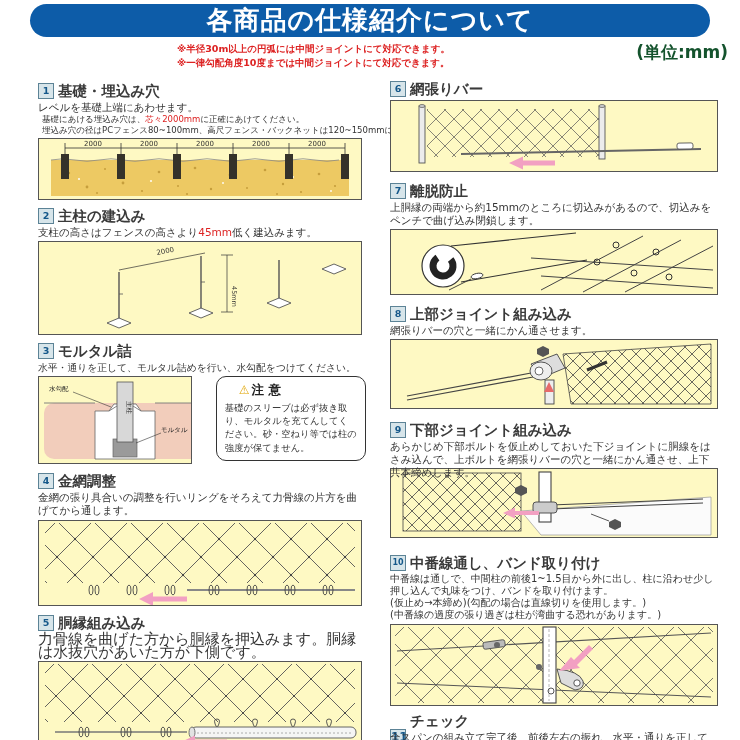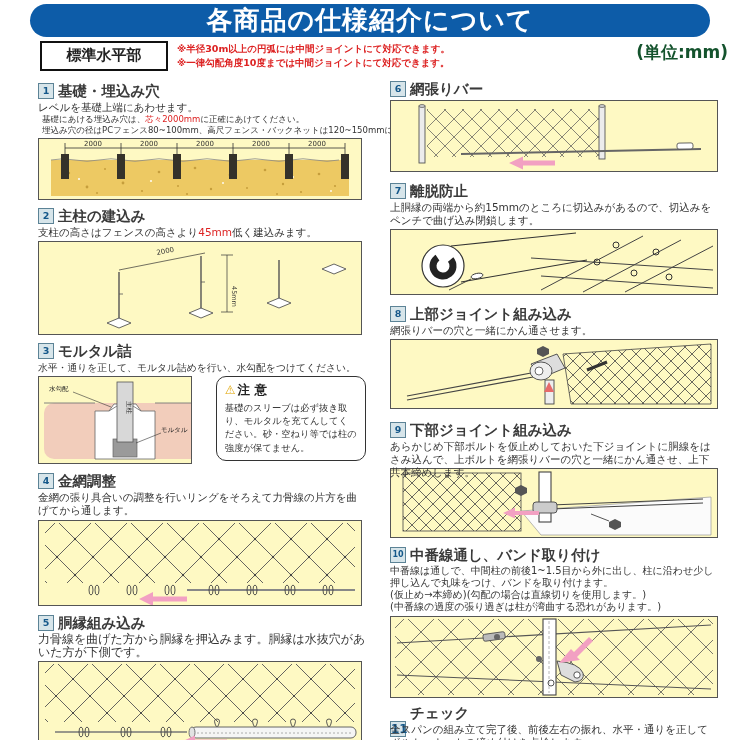--- a/index.html
+++ b/index.html
@@ -24,33 +24,32 @@
   .desc{font-size:10.5px;line-height:13px;color:#333;}
   .desc .red{color:#dd2222;}
   .small-note{font-size:8.5px;line-height:11px;color:#333;padding-left:4px;white-space:nowrap;}
   .small-note .red{color:#dd2222;}
   .illus{border:1px solid #555;background:#fef9c3;overflow:hidden;}
   svg text{font-family:"DejaVu Sans",sans-serif;}
 
   
   .s3row{display:flex;gap:24px;align-items:flex-start;}
   .caution{width:148px;border:1.4px solid #333;border-radius:10px;padding:5px 8px 6px 8px;background:#fff;}
-  .caution .ct{font-size:12.5px;font-weight:bold;color:#222;}
+  .caution .ct{font-size:12.5px;font-weight:bold;color:#222;margin-left:14px;}
   .caution .ci{color:#e0a400;font-size:12px;margin-right:2px;}
   .caution .cb{font-size:9.3px;line-height:13.2px;margin-top:2px;}
 </style>
 </head>
 <body>
 
 <div id="page">
 
   <div class="banner">
     <div class="t">各商品の仕様紹介について</div>
   </div>
-  <div class="hv-box">標準水平部</div>
   <div class="notes">
     <div>※半径30m以上の円弧には中間ジョイントにて対応できます。</div>
     <div>※一律勾配角度10度までは中間ジョイントにて対応できます。</div>
   </div>
   <div class="unit">(単位:mm)</div>
 
   <div class="col" id="col-left">
 
     <div>
       <div class="sec-head">
@@ -222,21 +221,21 @@
           <polygon points="100,78 114,71 114,75.5 148,75.5 148,80.5 114,80.5 114,85" fill="#f2a0c2"></polygon>
         </svg>
       </div>
     </div>
 
     <div style="margin-top:8px;">
       <div class="sec-head">
         <span class="badge">5</span>
         <span class="sec-title">胴縁組み込み</span>
       </div>
-      <div class="desc" style="font-size:12px;">力骨線を曲げた方から胴縁を押込みます。胴縁は水抜穴があいた方が下側です。</div>
+      <div class="desc" style="font-size:15px;">力骨線を曲げた方から胴縁を押込みます。胴縁は水抜穴があいた方が下側です。</div>
       <div class="illus" style="width:322px;height:86px;margin-top:2px;">
         <svg width="322" height="86" viewBox="0 0 322 86">
           <defs>
             <pattern id="m5" width="34" height="34" patternUnits="userSpaceOnUse">
               <path d="M0 17 L17 0 L34 17 L17 34 Z" fill="none" stroke="#555" stroke-width="0.9"></path>
               <circle cx="17" cy="0" r="1.1" fill="#444"></circle>
                 <circle cx="0" cy="17" r="1.1" fill="#444"></circle>
                 <circle cx="34" cy="17" r="1.1" fill="#444"></circle>
                 <circle cx="17" cy="34" r="1.1" fill="#444"></circle>
             </pattern>
@@ -374,21 +373,21 @@
           </g>
           <rect x="142" y="33" width="24" height="11" rx="3" fill="#ccc" stroke="#444" stroke-width="0.9"></rect>
           <polygon points="130,16 136,19 136,24 130,27 124,24 124,19" fill="#555"></polygon>
           <polygon points="224,50 230,53 230,58 224,61 218,58 218,53" fill="#555"></polygon>
           <line x1="218" y1="52" x2="200" y2="45" stroke="#555" stroke-width="1"></line>
           <polygon points="148,44 136,38.5 136,42 112,42 112,46 136,46 136,49.5" fill="#f2a0c2" transform="rotate(180 130 44)"></polygon>
         </svg>
       </div>
     </div>
 
-    <div style="margin-top:8px;">
+    <div style="margin-top:16px;">
       <div class="sec-head">
         <span class="badge" style="font-size:8px;">10</span>
         <span class="sec-title">中番線通し、バンド取り付け</span>
       </div>
       <div class="desc" style="font-size:10px;line-height:12px;height:24px;">中番線は通しで、中間柱の前後1~1.5目から外に出し、柱に沿わせ少し押し込んで丸味をつけ、バンドを取り付けます。</div>
       <div class="desc" style="font-size:10px;line-height:12px;">(仮止め→本締め)(勾配の場合は直線切りを使用します。)</div>
       <div class="desc" style="font-size:10px;line-height:12px;">(中番線の過度の張り過ぎは柱が湾曲する恐れがあります。)</div>
       <div class="illus" style="width:326px;height:80px;margin-top:3px;">
         <svg width="326" height="80" viewBox="0 0 326 80">
           <defs>

